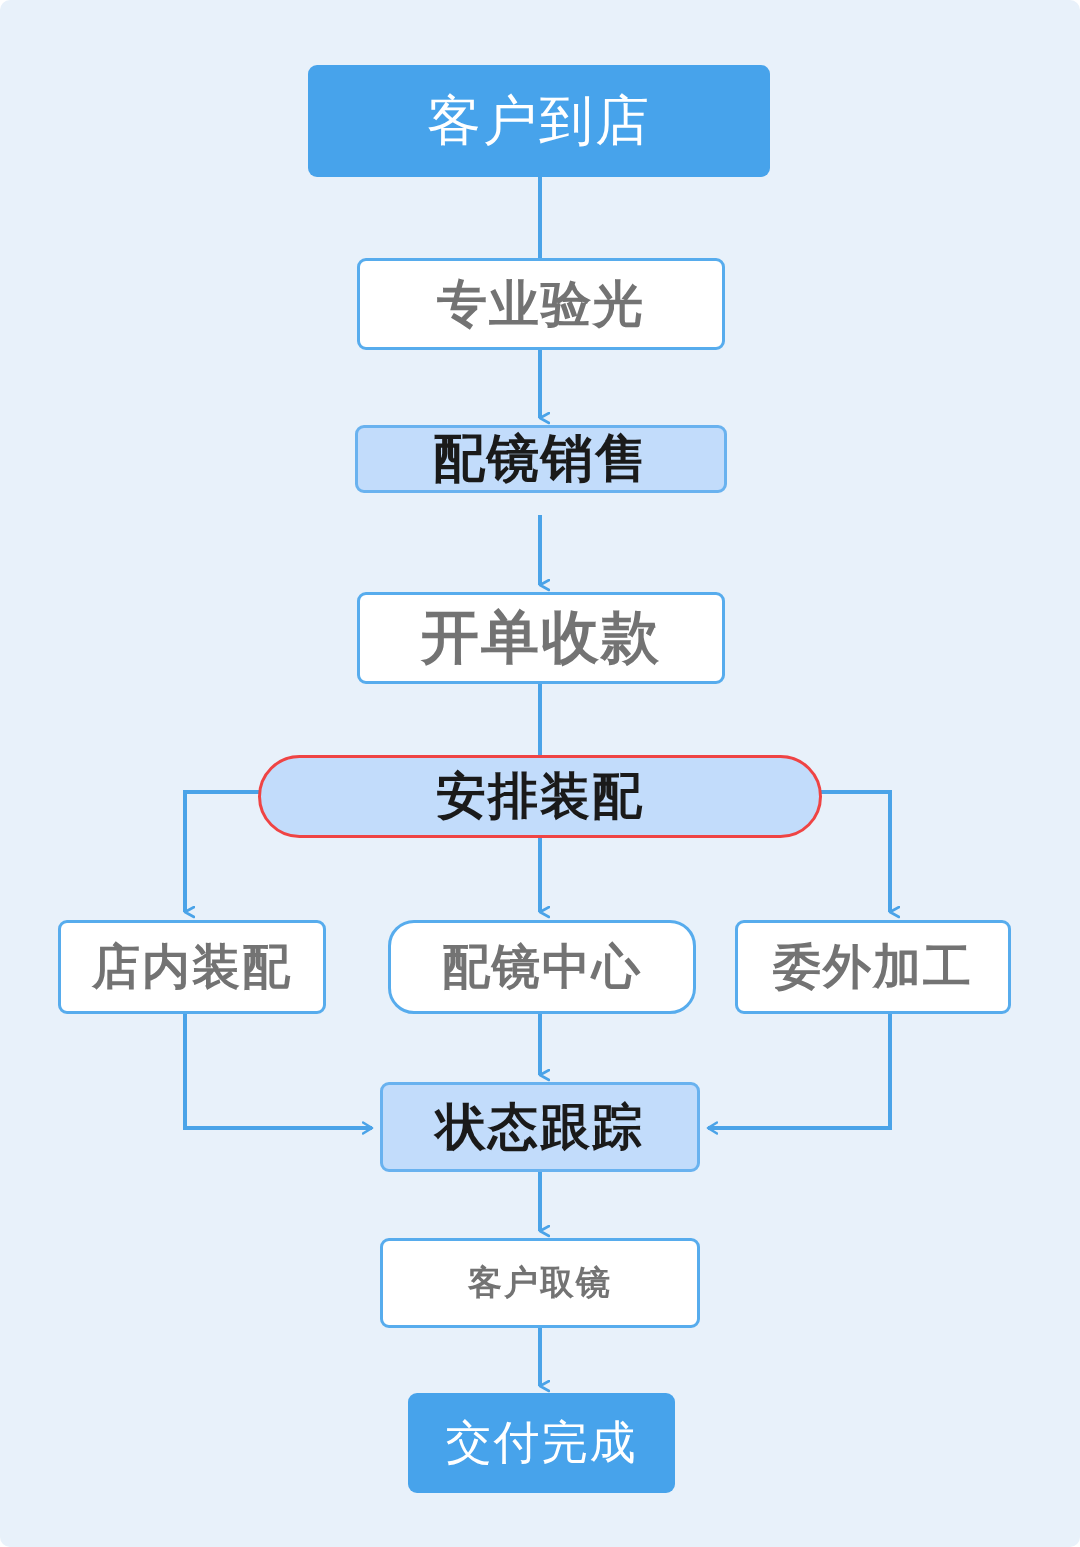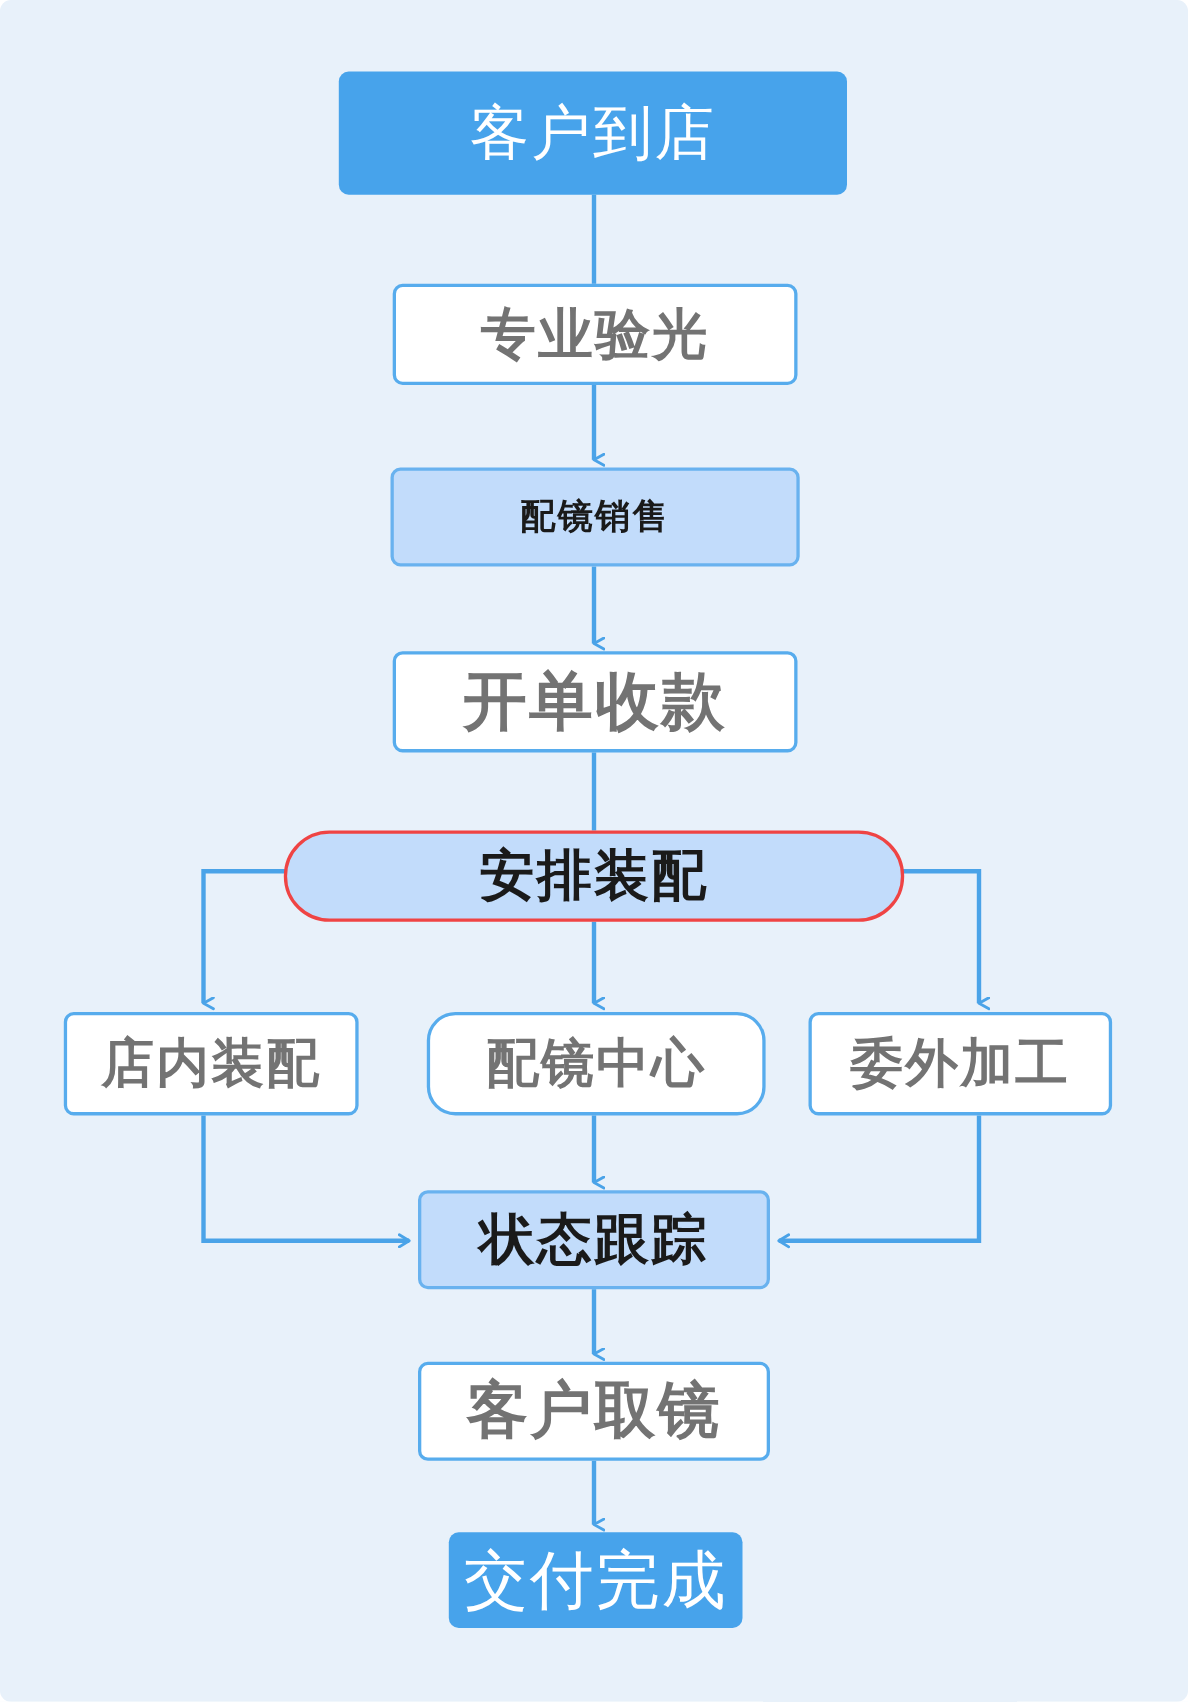--- a/index.html
+++ b/index.html
@@ -63,29 +63,29 @@
     background: #c2dcfb;
     border: 3px solid #ef4444;
     border-radius: 999px;
     color: #1a1a1a;
     font-weight: 700;
   }
 
   
   #n-start   { left: 308px; top: 65px;   width: 462px;  height: 112px; font-size: 54px; }
   #n-exam    { left: 357px; top: 258px;  width: 368px;  height: 92px;  font-size: 50px; }
-  #n-sales   { left: 355px; top: 425px;  width: 372px;  height: 90px;  font-size: 32px; }
+  #n-sales   { left: 355px; top: 425px;  width: 372px;  height: 68px;  font-size: 52px; }
   #n-billing { left: 357px; top: 592px;  width: 368px;  height: 92px;  font-size: 58px; }
   #n-arrange { left: 258px; top: 755px;  width: 564px;  height: 83px;  font-size: 50px; }
   #n-instore { left: 58px;  top: 920px;  width: 268px;  height: 94px;  font-size: 48px; }
   #n-center  { left: 388px; top: 920px;  width: 308px;  height: 94px;  font-size: 48px; border-radius: 26px; }
   #n-outsrc  { left: 735px; top: 920px;  width: 276px;  height: 94px;  font-size: 48px; }
   #n-track   { left: 380px; top: 1082px; width: 320px;  height: 90px;  font-size: 50px; }
-  #n-pickup  { left: 380px; top: 1238px; width: 320px;  height: 90px;  font-size: 56px; }
-  #n-done    { left: 408px; top: 1393px; width: 267px;  height: 87px;  font-size: 58px; }
+  #n-pickup  { left: 380px; top: 1238px; width: 320px;  height: 90px;  font-size: 34px; }
+  #n-done    { left: 408px; top: 1393px; width: 267px;  height: 100px;  font-size: 46px; }
 </style>
 </head>
 <body>
 
 <div id="canvas">
 
   <svg id="edges" viewBox="0 0 1080 1547" xmlns="http://www.w3.org/2000/svg">
     <defs>
       <marker id="arrow-down" markerWidth="14" markerHeight="12" refX="6" refY="10" orient="auto" markerUnits="userSpaceOnUse">
         <path d="M1,1 L6,10 L11,1" fill="none" stroke="#4aa3e8" stroke-width="2.6" stroke-linecap="round" stroke-linejoin="round"></path>

